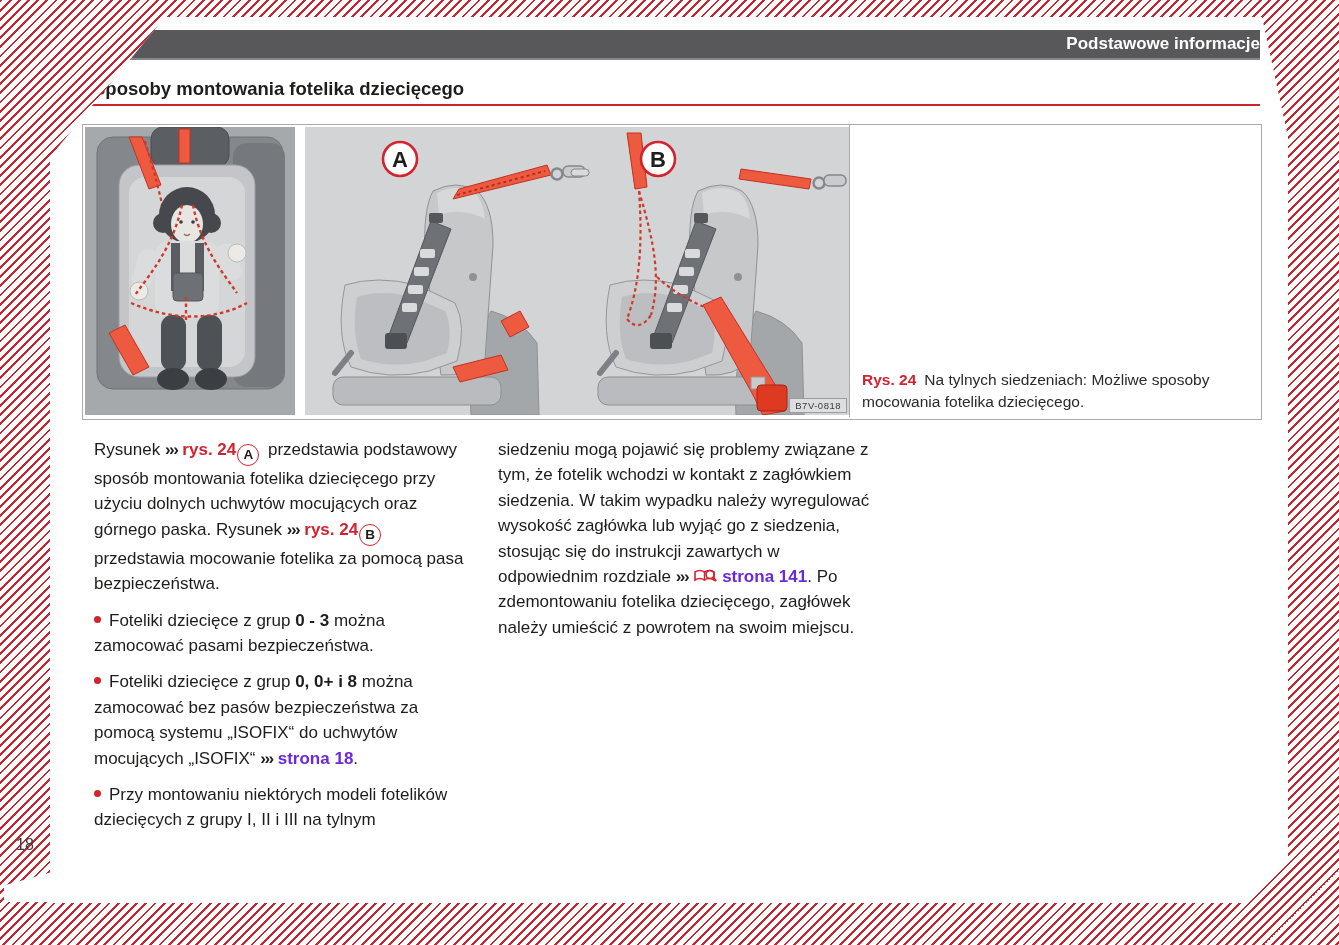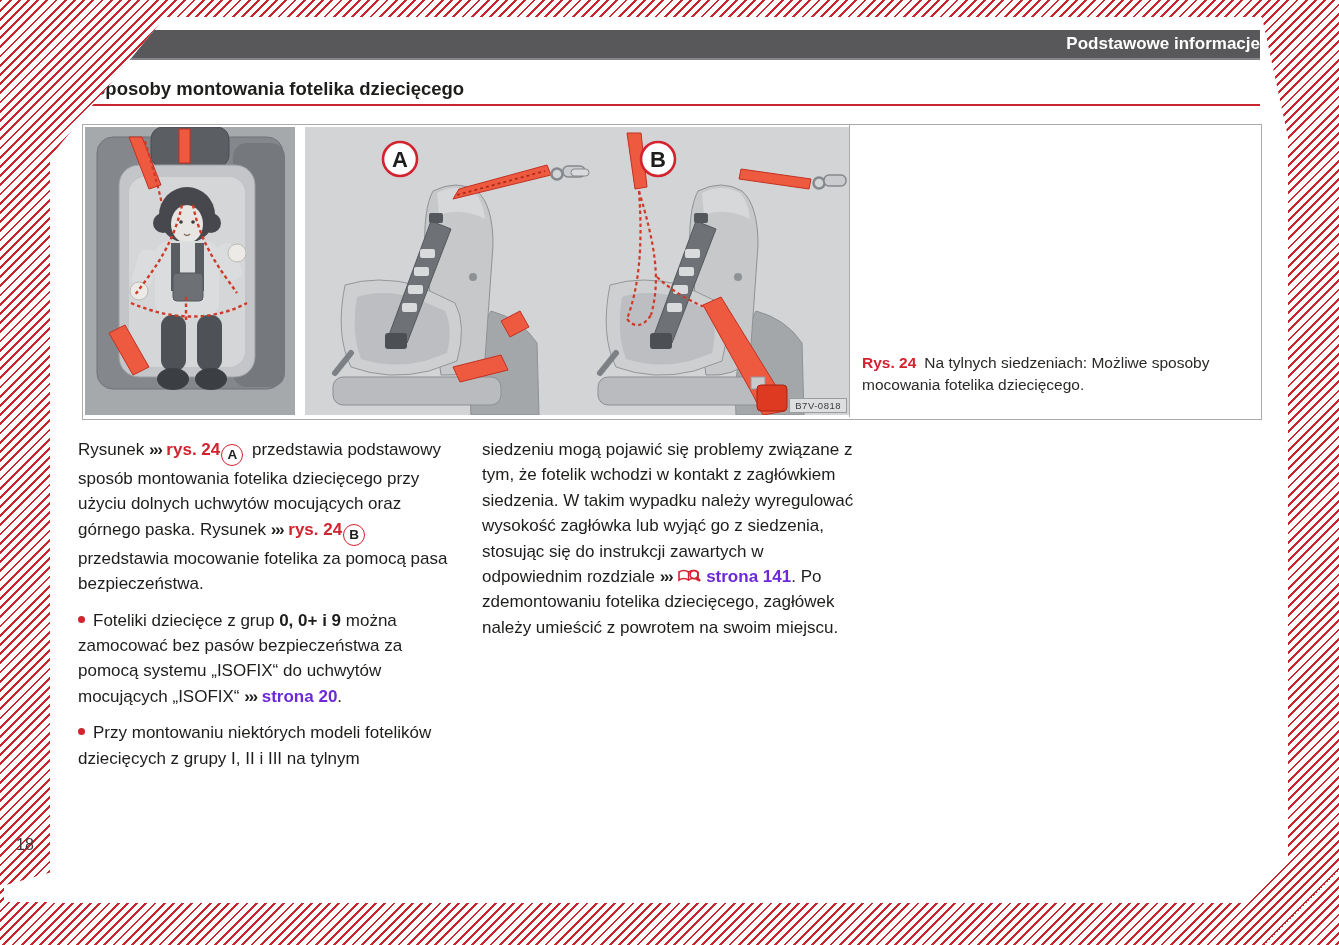--- a/index.html
+++ b/index.html
@@ -19,28 +19,28 @@
   }
   .heading-accent-bar{position:absolute;left:28px;top:58px;width:4px;height:30px;background:#c9252f;}
   .section-heading{position:absolute;left:43px;top:61px;font-size:18.5px;font-weight:bold;color:#1d1d1b;}
   .heading-rule{position:absolute;left:10px;top:87px;width:1200px;height:2px;background:#c9252f;}
   .heading-rule-tick{position:absolute;left:10px;top:87px;width:3px;height:13px;background:#c9252f;}
 
   .figure-box{position:absolute;left:32px;top:107px;width:1178px;height:294px;border:1px solid #ababab;background:#ffffff;}
   .fig-p1{position:absolute;left:2px;top:2px;width:210px;height:288px;}
   .fig-ab{position:absolute;left:222px;top:2px;width:544px;height:288px;background:#d2d4d6;}
   .fig-caption-panel{position:absolute;left:766px;top:0;width:411px;height:292px;border-left:1px solid #ababab;background:#ffffff;}
-  .fig-caption{position:absolute;bottom:21px;left:12px;right:8px;font-size:15.5px;line-height:22px;color:#2a2a28;}
+  .fig-caption{position:absolute;bottom:4px;left:12px;right:8px;font-size:15.5px;line-height:22px;color:#2a2a28;}
   .fig-caption .cap-ref{color:#d2232f;font-weight:bold;margin-right:8px;}
   .fig-code-badge{
     position:absolute;right:2px;bottom:2px;background:#dcdee0;border:1px solid #9a9da0;
     font-size:9.5px;color:#3c3c3c;padding:1px 5px;letter-spacing:0.5px;
   }
 
-  .col{position:absolute;top:420px;width:384px;font-size:17px;line-height:25.4px;color:#1d1d1b;}
+  .col{position:absolute;top:420px;width:384px;font-size:17px;line-height:25.4px;color:#1d1d1b;margin-left:16px;}
   .col-left{left:28px;}
   .col-right{left:432px;}
   .col p{margin:0 0 11px 0;}
   .arrows{font-weight:bold;letter-spacing:-1.5px;margin-right:5px;color:#1d1d1b;}
   .ref-red{color:#d2232f;font-weight:bold;}
   .ref-gray{color:#6d28d9;font-weight:bold;}
   .bold{font-weight:bold;}
   .circle-letter{
     display:inline-block;width:20px;height:20px;border:1.7px solid #d2232f;border-radius:50%;
     font-size:13.5px;font-weight:bold;color:#1d1d1b;text-align:center;line-height:20px;
@@ -192,21 +192,24 @@
         <span class="cap-ref">Rys. 24</span><span>Na tylnych siedzeniach: Możliwe sposoby mocowania fotelika dziecięcego.</span>
       </div>
     </div>
   </div>
 
   <div class="col col-left">
     <p>
       <span>Rysunek </span><span class="arrows">›››</span><span class="ref-red">rys. 24</span><span class="circle-letter">A</span><span> przedstawia podstawowy sposób montowania fotelika dziecięcego przy użyciu dolnych uchwytów mocujących oraz górnego paska. Rysunek </span><span class="arrows">›››</span><span class="ref-red">rys. 24</span><span class="circle-letter">B</span><span> przedstawia mocowanie fotelika za pomocą pasa bezpieczeństwa.</span>
     </p>
     <p>
-      <span class="bullet-dot"></span><span>Foteliki dziecięce z grup </span><span class="bold">0, 0+ i 9</span><span> można zamocować bez pasów bezpieczeństwa za pomocą systemu „ISOFIX“ do uchwytów mocujących „ISOFIX“ </span><span class="arrows">›››</span><span class="ref-gray">strona 20</span><span>.</span>
+      <span class="bullet-dot"></span><span>Foteliki dziecięce z grup </span><span class="bold">0 - 3</span><span> można zamocować pasami bezpieczeństwa.</span>
+    </p>
+    <p>
+      <span class="bullet-dot"></span><span>Foteliki dziecięce z grup </span><span class="bold">0, 0+ i 8</span><span> można zamocować bez pasów bezpieczeństwa za pomocą systemu „ISOFIX“ do uchwytów mocujących „ISOFIX“ </span><span class="arrows">›››</span><span class="ref-gray">strona 18</span><span>.</span>
     </p>
     <p>
       <span class="bullet-dot"></span><span>Przy montowaniu niektórych modeli fotelików dziecięcych z grupy I, II i III na tylnym</span>
     </p>
   </div>
 
   <div class="col col-right">
     <p>
       <span>siedzeniu mogą pojawić się problemy związane z tym, że fotelik wchodzi w kontakt z zagłówkiem siedzenia. W takim wypadku należy wyregulować wysokość zagłówka lub wyjąć go z siedzenia, stosując się do instrukcji zawartych w odpowiednim rozdziale </span><span class="arrows">›››</span><svg class="book-icon" width="24" height="16" viewBox="0 0 24 16">
           <path d="M2,4 Q7,1 11.5,4 Q16,1 21,4 L21,12 Q16,9 11.5,12 Q7,9 2,12 Z" fill="#ffffff" stroke="#d2232f" stroke-width="1.6"></path>

